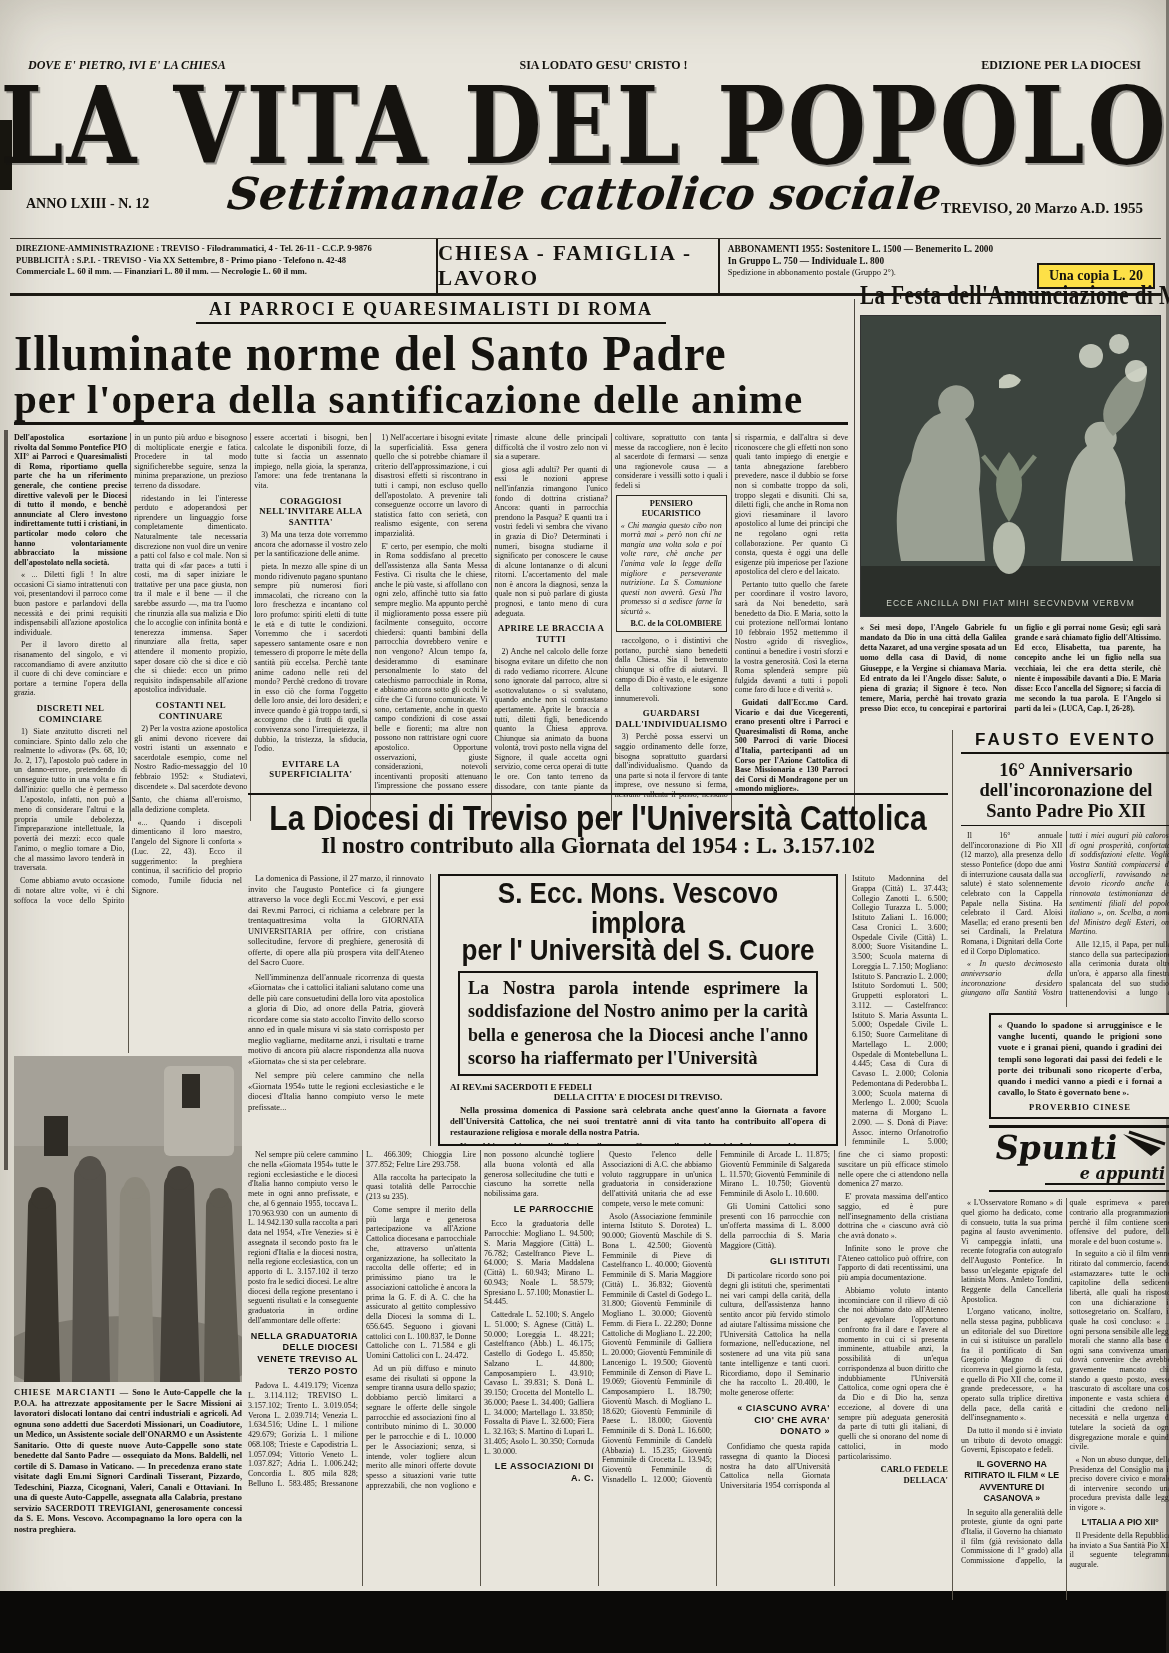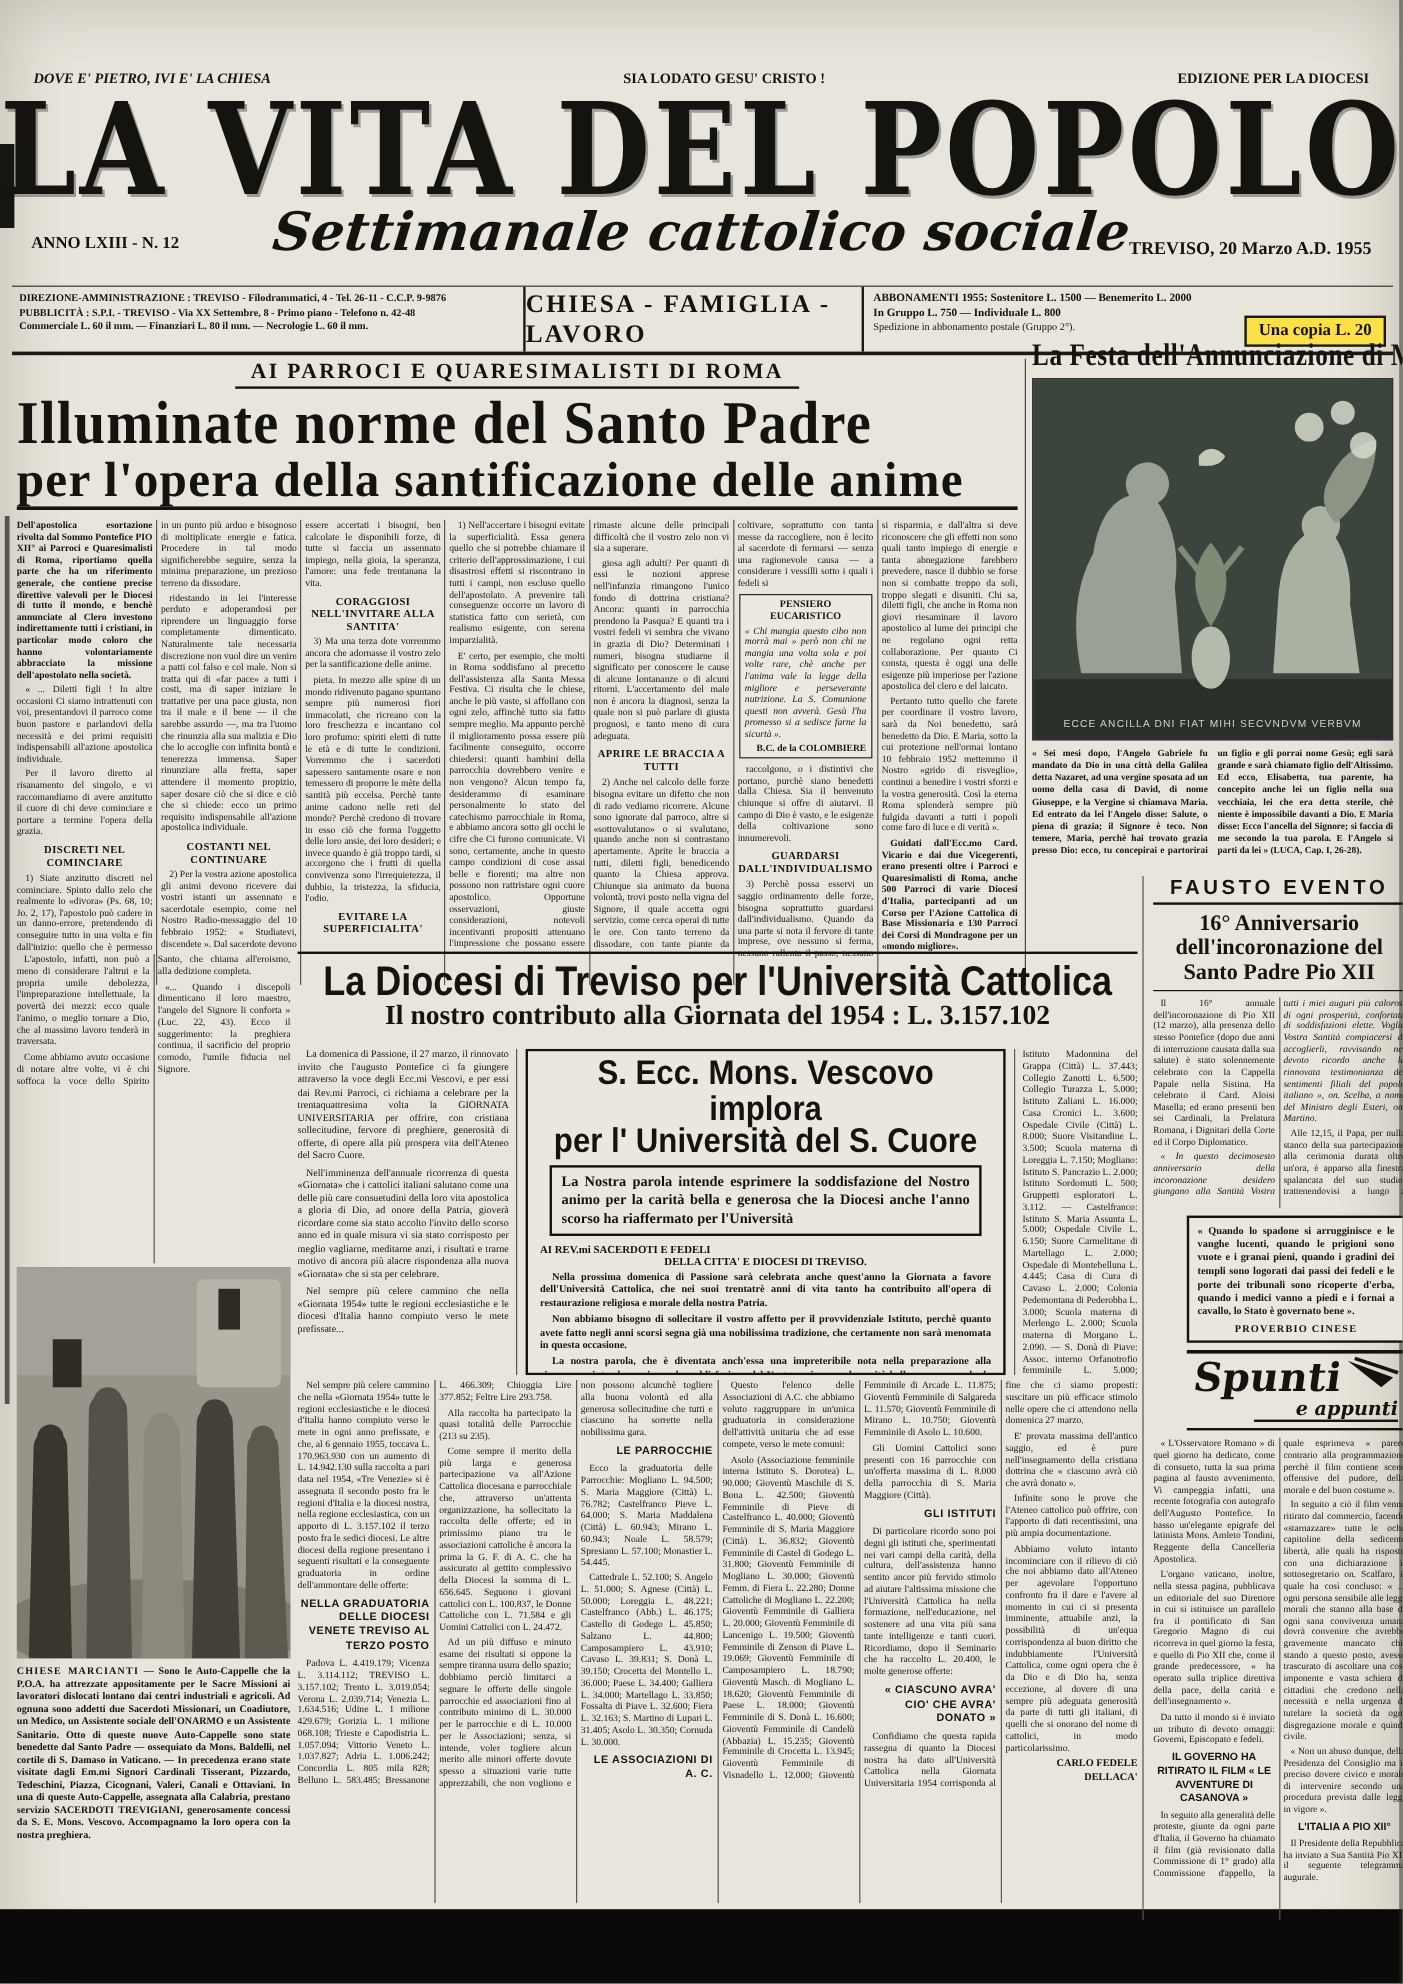--- a/index.html
+++ b/index.html
@@ -77,42 +77,42 @@
   .uni-banner .b1{font-family:"Liberation Sans",sans-serif;font-weight:bold;font-size:30px;
                   transform:scaleY(1.15);transform-origin:center top;white-space:nowrap;margin-top:4px;}
   .uni-banner .b2{font-size:23px;font-weight:bold;margin-top:0;}
   .mid-row{position:absolute;top:874px;left:248px;width:700px;height:272px;display:flex;overflow:hidden;}
   .giornata{width:176px;padding-right:6px;border-right:1px solid #5a554a;
             font-size:8.4px;line-height:1.25;text-align:justify;overflow:hidden;}
   .giornata p{margin:0 0 4px;text-indent:7px;}
   .letterbox{flex:1;border:2px solid #15130f;margin:0 7px;padding:6px 10px;overflow:hidden;background:#eae7de;}
   .lb-t1,.lb-t2{font-family:"Liberation Sans",sans-serif;font-weight:bold;font-size:26px;text-align:center;
                 line-height:1.05;transform:scaleY(1.1);}
-  .lb-inner{border:2px solid #15130f;margin:7px 8px 6px;padding:4px 8px;font-size:12px;font-weight:bold;
+  .lb-inner{border:2px solid #15130f;margin:7px 8px 6px;padding:4px 8px;font-size:18px;font-weight:bold;
             line-height:1.3;text-align:justify;}
   .lb-sal{font-size:9px;font-weight:bold;margin-top:3px;}
   .lb-sal2{font-size:9px;font-weight:bold;text-align:center;}
   .lb-p{font-size:8.6px;line-height:1.25;text-align:justify;margin:3px 0 0;text-indent:10px;font-weight:bold;}
   .istituti{width:96px;padding-left:6px;border-left:1px solid #5a554a;font-size:8px;line-height:1.22;
             text-align:justify;overflow:hidden;}
 
   
   .bottom-flow{position:absolute;top:1150px;left:248px;width:700px;height:436px;overflow:hidden;
                column-count:6;column-gap:8px;column-rule:1px solid #5a554a;
                font-size:8px;line-height:1.22;text-align:justify;}
   .bottom-flow p{margin:0 0 3px;text-indent:7px;}
   .bf-h{font-family:"Liberation Sans",sans-serif;font-weight:bold;font-size:9px;text-align:right;
         margin:5px 0 4px;letter-spacing:.5px;line-height:1.3;}
   .bf-sign{font-weight:bold;text-align:right;font-size:8.6px;}
 
   
   .annunciation{position:absolute;top:280px;left:860px;width:301px;}
   .ann-h{font-size:21px;font-weight:bold;white-space:nowrap;transform:scaleY(1.25);transform-origin:left top;
          letter-spacing:.5px;margin-bottom:10px;}
-  .ann-img{width:299px;height:300px;border:1px solid #333;background:#a21caf;overflow:hidden;position:relative;}
+  .ann-img{width:299px;height:300px;border:1px solid #333;background:#4c1d95;overflow:hidden;position:relative;}
   .ann-inscr{position:absolute;bottom:8px;left:0;right:0;text-align:center;color:#cfd4c8;
              font-size:8.5px;letter-spacing:1px;font-family:"Liberation Sans",sans-serif;}
   .ann-caption{margin-top:6px;height:118px;overflow:hidden;column-count:2;column-gap:8px;
                font-size:7.8px;font-weight:bold;line-height:1.3;text-align:justify;}
   .rail-lower{position:absolute;top:730px;left:952px;width:210px;border-left:1px solid #5a554a;
               padding-left:8px;}
   .fausto-rubric{font-family:"Liberation Sans",sans-serif;font-weight:bold;font-size:17px;letter-spacing:3px;
                  text-align:center;border-bottom:2px solid #15130f;padding-bottom:2px;}
   .fausto-h{font-size:18.5px;font-weight:bold;line-height:1.1;text-align:center;margin-top:6px;
             border-bottom:1px solid #15130f;padding-bottom:4px;}

